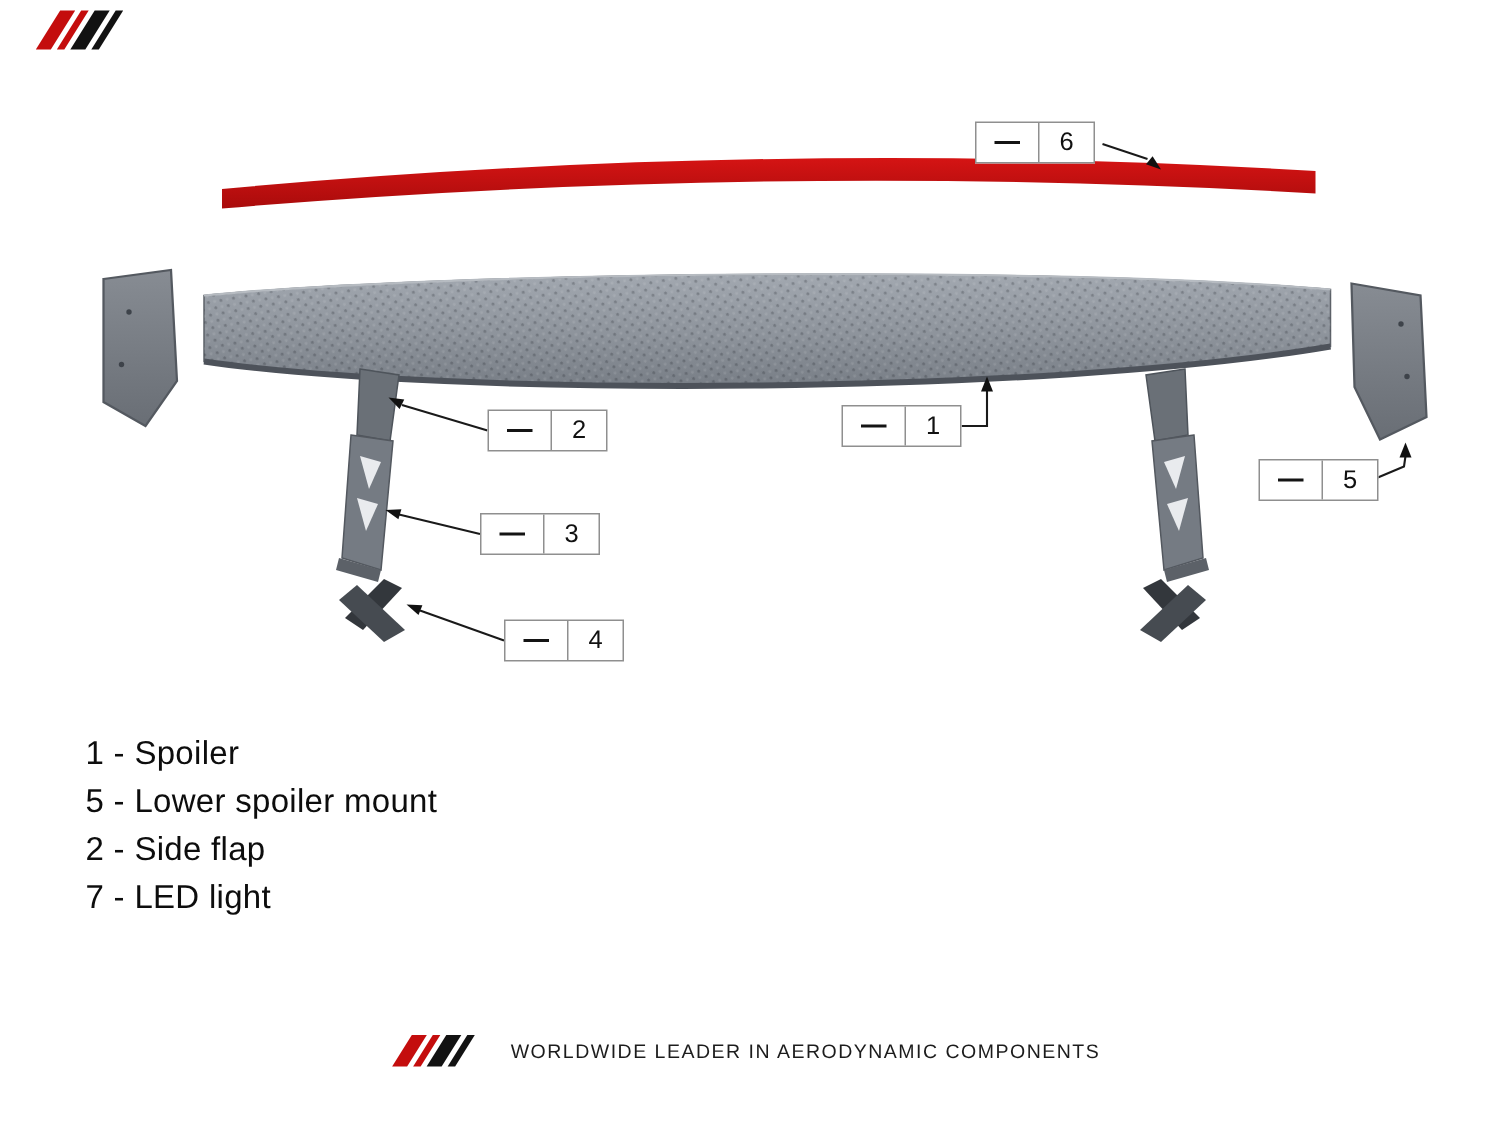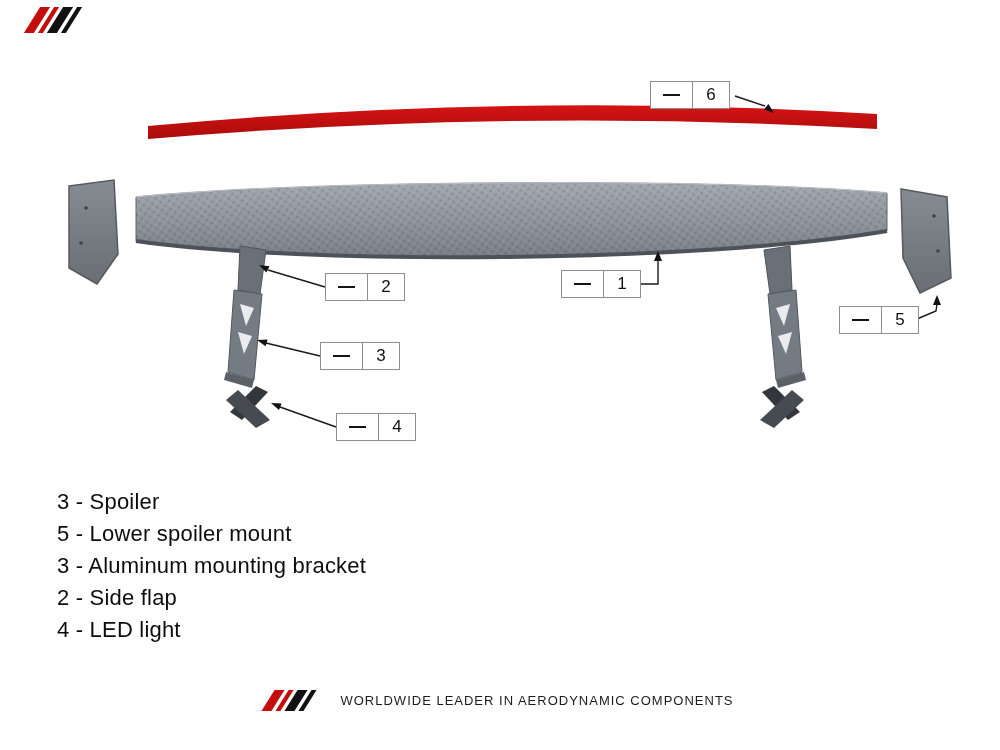--- a/index.html
+++ b/index.html
@@ -168,25 +168,24 @@
     <span class="num-cell">4</span>
   </div>
   <div class="callout" style="left:839px;top:306px;">
     <span class="dash-cell">
         <span class="dash"></span>
       </span>
     <span class="num-cell">5</span>
   </div>
 
   <div class="legend">
-    <div class="legend-line">3 - Spoiler</div>
+    <div class="legend-line">1 - Spoiler</div>
     <div class="legend-line">5 - Lower spoiler mount</div>
-    <div class="legend-line">3 - Aluminum mounting bracket</div>
     <div class="legend-line">2 - Side flap</div>
-    <div class="legend-line">4 - LED light</div>
+    <div class="legend-line">7 - LED light</div>
   </div>
 
   <div class="footer">
     <span class="stripes footer-logo">
       <i class="bar-red bw"></i>
       <i class="bar-red bn"></i>
       <i class="bar-black bw"></i>
       <i class="bar-black bn"></i>
     </span>
     <span class="footer-text">WORLDWIDE LEADER IN AERODYNAMIC COMPONENTS</span>

